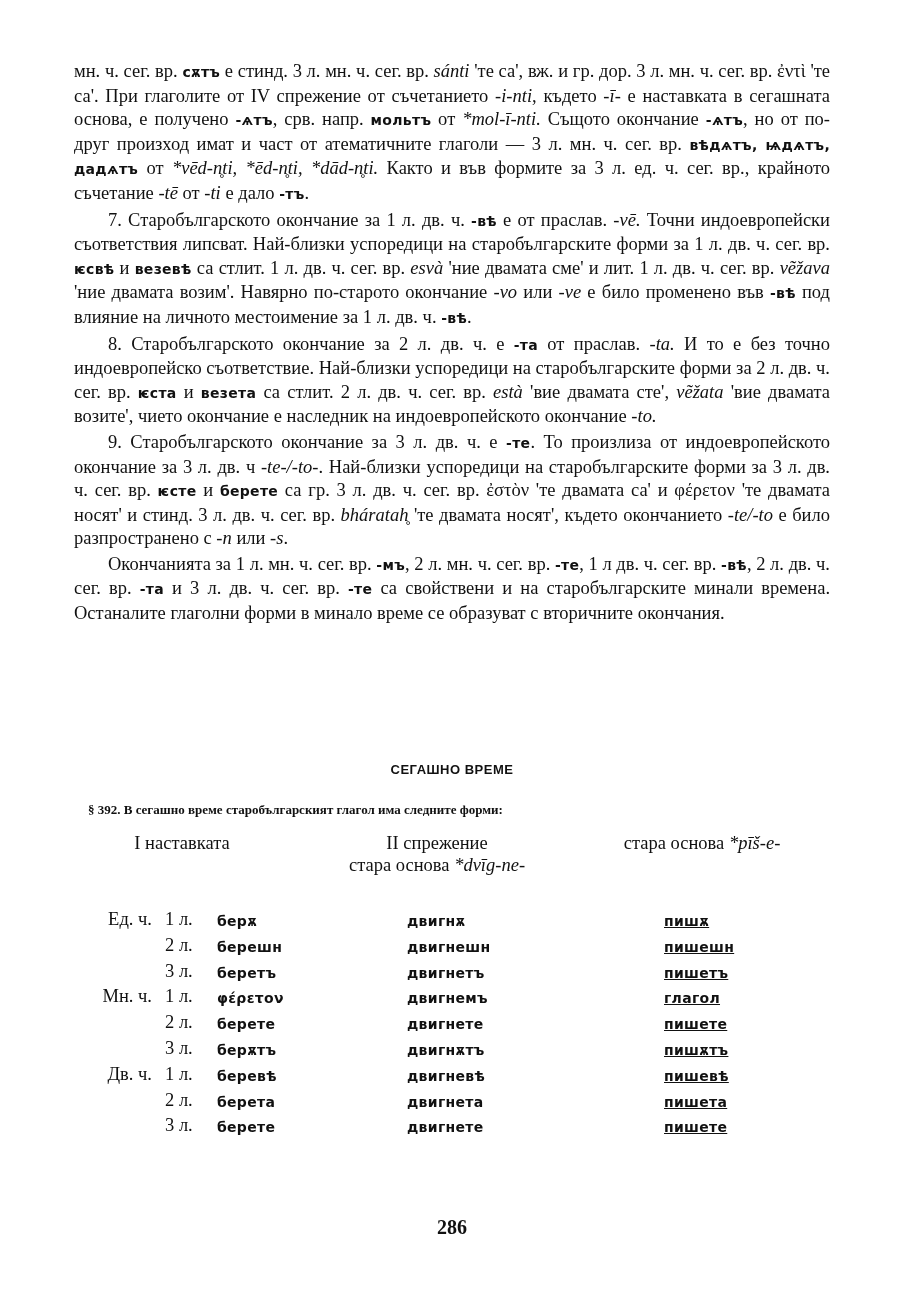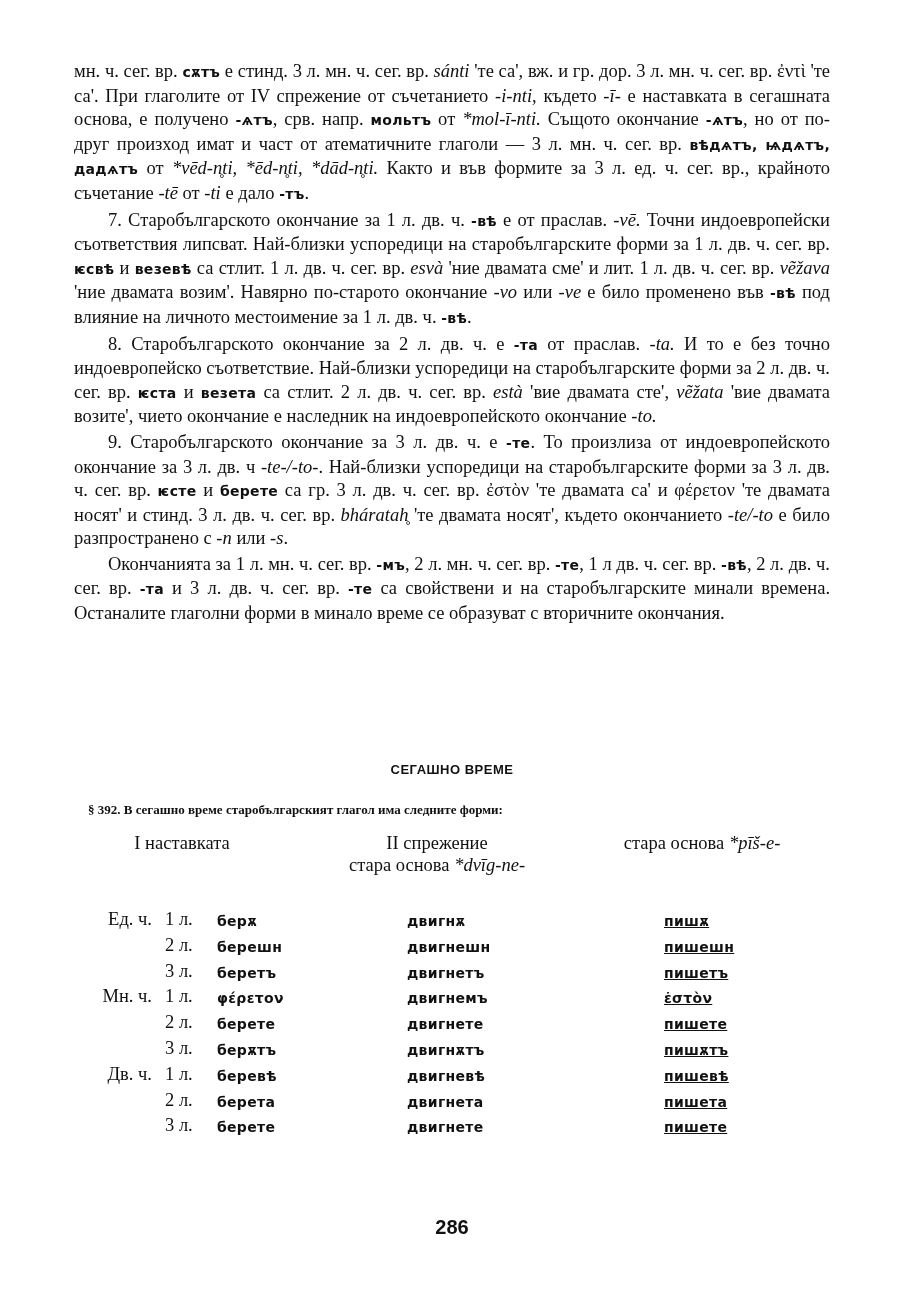--- a/index.html
+++ b/index.html
@@ -19,21 +19,21 @@
   .ch3 { left: 510px; width: 240px; }
   .table { position: absolute; left: 0; top: 826px; width: 760px; }
   .row { position: relative; height: 25.8px; }
   .row span { position: absolute; top: 0; margin-top: 24px; }
   .c-num { left: 0; width: 80px; text-align: right; }
   .c-per { left: 93px; }
   .c-f1 { left: 145px; top: 2px !important; }
   .c-f2 { left: 335px; top: 2px !important; }
   .c-f3 { left: 592px; top: 2px !important; text-decoration: underline; }
   .pagenum { position: absolute; left: 0; width: 760px; top: 1158px; text-align: center;
-             font-family: Liberation Sans, sans-serif; font-weight: bold; font-size: 20px; }
+             font-family: Liberation Serif, serif; font-weight: bold; font-size: 20px; }
 </style>
 </head>
 <body>
 
 <div class="page">
   <div id="body-text">
       <p class="p"><span>мн. ч. сег. вр. </span><span class="osl">сѫтъ</span><span> е стинд. 3 л. мн. ч. сег. вр. </span><i>sánti</i><span> 'те са', вж. и гр. дор. 3 л. мн. ч. сег. вр. ἐντὶ 'те са'. При глаголите от IV спрежение от съчетанието </span><i>-i-nti</i><span>, където </span><i>-ī-</i><span> е наставката в сегашната основа, е получено </span><span class="osl">-ѧтъ</span><span>, срв. напр. </span><span class="osl">мольтъ</span><span> от </span><i>*mol-ī-nti.</i><span> Същото окончание </span><span class="osl">-ѧтъ</span><span>, но от по-друг произход имат и част от атематичните глаголи — 3 л. мн. ч. сег. вр. </span><span class="osl">вѣдѧтъ, ѩдѧтъ, дадѧтъ</span><span> от </span><i>*vēd-n̥ti, *ēd-n̥ti, *dād-n̥ti.</i><span> Както и във формите за 3 л. ед. ч. сег. вр., крайното съчетание </span><i>-tē</i><span> от </span><i>-ti</i><span> е дало </span><span class="osl">-тъ</span><span>.</span></p>
       <p class="p indent"><span>7. Старобългарското окончание за 1 л. дв. ч. </span><span class="osl">-вѣ</span><span> е от праслав. </span><i>-vē.</i><span> Точни индоевропейски съответствия липсват. Най-близки успоредици на старобългарските форми за 1 л. дв. ч. сег. вр. </span><span class="osl">ѥсвѣ</span><span> и </span><span class="osl">везевѣ</span><span> са стлит. 1 л. дв. ч. сег. вр. </span><i>esvà</i><span> 'ние двамата сме' и лит. 1 л. дв. ч. сег. вр. </span><i>vẽžava</i><span> 'ние двамата возим'. Навярно по-старото окончание </span><i>-vo</i><span> или </span><i>-ve</i><span> е било променено във </span><span class="osl">-вѣ</span><span> под влияние на личното местоимение за 1 л. дв. ч. </span><span class="osl">-вѣ</span><span>.</span></p>
       <p class="p indent"><span>8. Старобългарското окончание за 2 л. дв. ч. е </span><span class="osl">-та</span><span> от праслав. </span><i>-ta.</i><span> И то е без точно индоевропейско съответствие. Най-близки успоредици на старобългарските форми за 2 л. дв. ч. сег. вр. </span><span class="osl">ѥста</span><span> и </span><span class="osl">везета</span><span> са стлит. 2 л. дв. ч. сег. вр. </span><i>està</i><span> 'вие двамата сте', </span><i>vẽžata</i><span> 'вие двамата возите', чието окончание е наследник на индоевропейското окончание </span><i>-to.</i></p>
       <p class="p indent"><span>9. Старобългарското окончание за 3 л. дв. ч. е </span><span class="osl">-те</span><span>. То произлиза от индоевропейското окончание за 3 л. дв. ч </span><i>-te-/-to-</i><span>. Най-близки успоредици на старобългарските форми за 3 л. дв. ч. сег. вр. </span><span class="osl">ѥсте</span><span> и </span><span class="osl">берете</span><span> са гр. 3 л. дв. ч. сег. вр. ἐστὸν 'те двамата са' и φέρετον 'те двамата носят' и стинд. 3 л. дв. ч. сег. вр. </span><i>bháratah̥</i><span> 'те двамата носят', където окончанието </span><i>-te/-to</i><span> е било разпространено с </span><i>-n</i><span> или </span><i>-s</i><span>.</span></p>
@@ -74,21 +74,21 @@
         <span class="c-per">3 л.</span>
         <span class="c-f1 osl">беретъ</span>
         <span class="c-f2 osl">двигнетъ</span>
         <span class="c-f3 osl">пишетъ</span>
       </div>
       <div class="row">
         <span class="c-num">Мн. ч.</span>
         <span class="c-per">1 л.</span>
         <span class="c-f1 osl">φέρετον</span>
         <span class="c-f2 osl">двигнемъ</span>
-        <span class="c-f3 osl">ἐστὸν</span>
+        <span class="c-f3 osl">глагол</span>
       </div>
       <div class="row">
         <span class="c-num"></span>
         <span class="c-per">2 л.</span>
         <span class="c-f1 osl">берете</span>
         <span class="c-f2 osl">двигнете</span>
         <span class="c-f3 osl">пишете</span>
       </div>
       <div class="row">
         <span class="c-num"></span>

